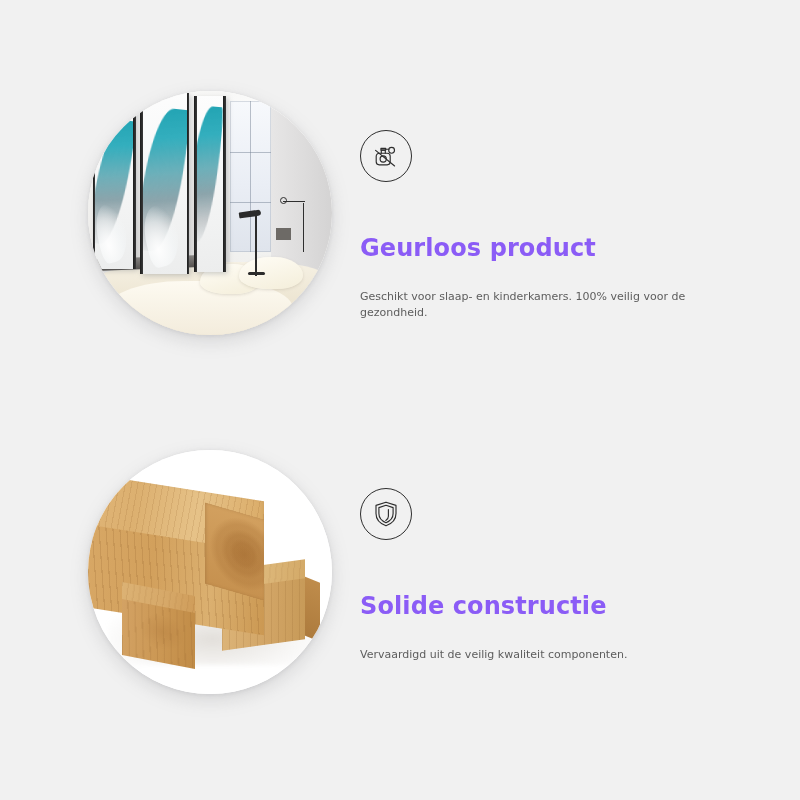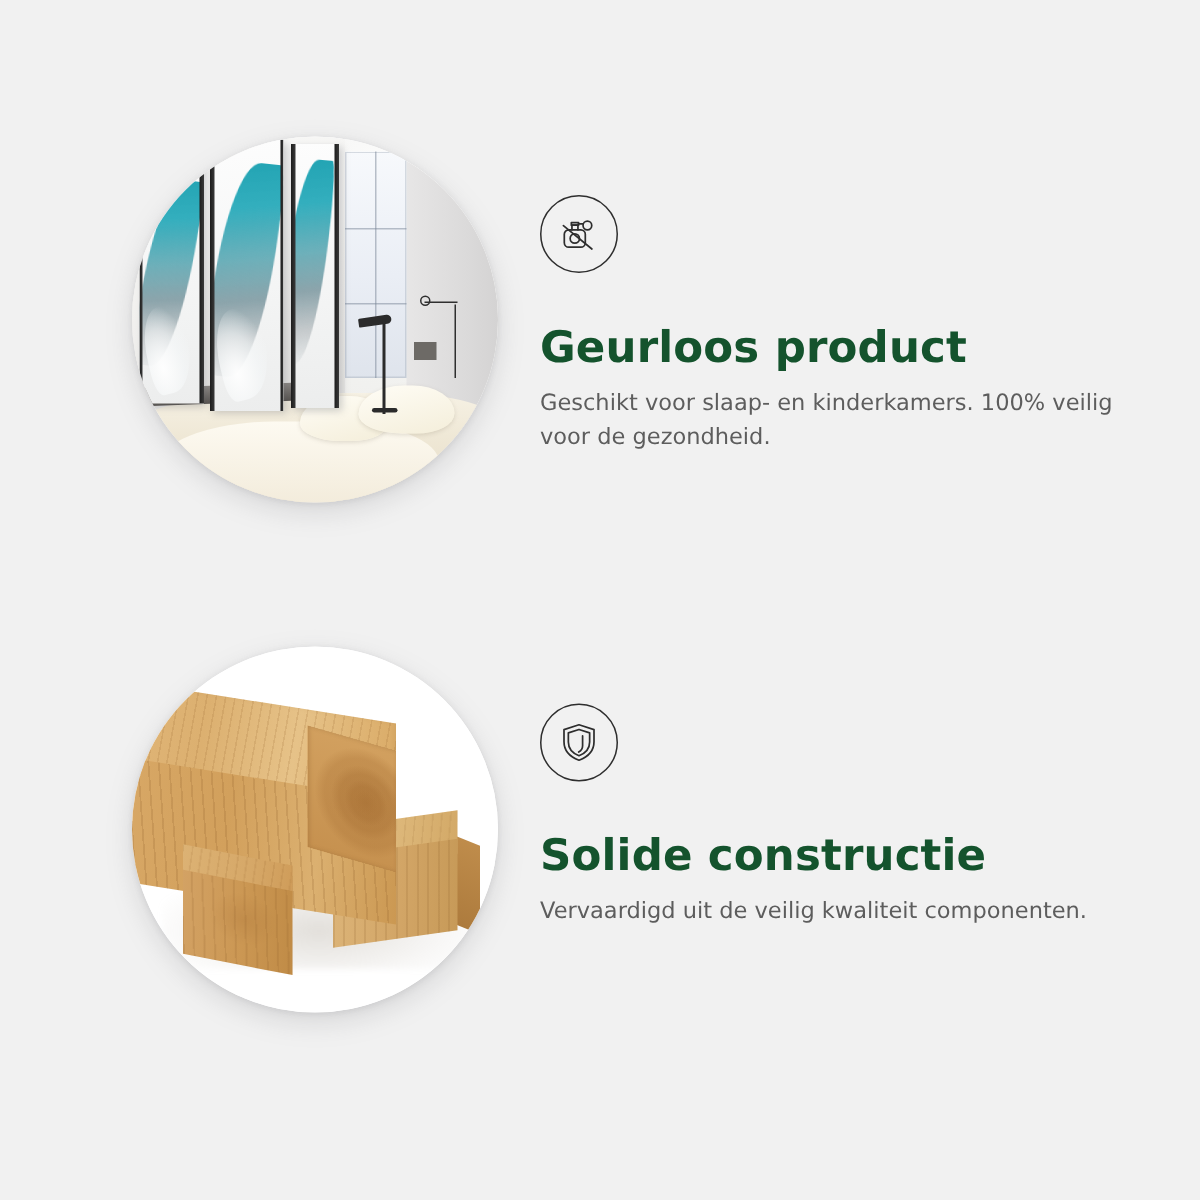--- a/index.html
+++ b/index.html
@@ -25,21 +25,21 @@
   }
 
   
   .feature {
     position:absolute;
     left:0;
     width:800px;
     height:400px;
   }
   .feature-1 { top:0; }
-  .feature-2 { top:381px; }
+  .feature-2 { top:400px; }
 
   
   .photo-wrap {
     position:absolute;
     left:88px;
     top:91px;
     width:244px;
     height:244px;
   }
   .feature-2 .photo-wrap { top:50px; }
@@ -384,32 +384,32 @@
     height:52px;
     border:1.4px solid #2e2e2e;
     border-radius:50%;
     display:flex;
     align-items:center;
     justify-content:center;
     background:transparent;
   }
 
   .feature-title {
-    margin-top:33px;
-    font-size:29px;
+    margin-top:53px;
+    font-size:24px;
     font-weight:700;
-    color:#14532d;
+    color:#8b5cf6;
     letter-spacing:.1px;
     line-height:1.15;
     font-family:"DejaVu Sans", sans-serif;
   }
 
   .feature-desc {
-    margin-top:9px;
-    font-size:15px;
+    margin-top:26px;
+    font-size:11px;
     line-height:1.48;
     color:#5d5d5d;
     max-width:386px;
     font-family:"DejaVu Sans", sans-serif;
   }
 </style>
 </head>
 <body>
 
 <div class="page">

